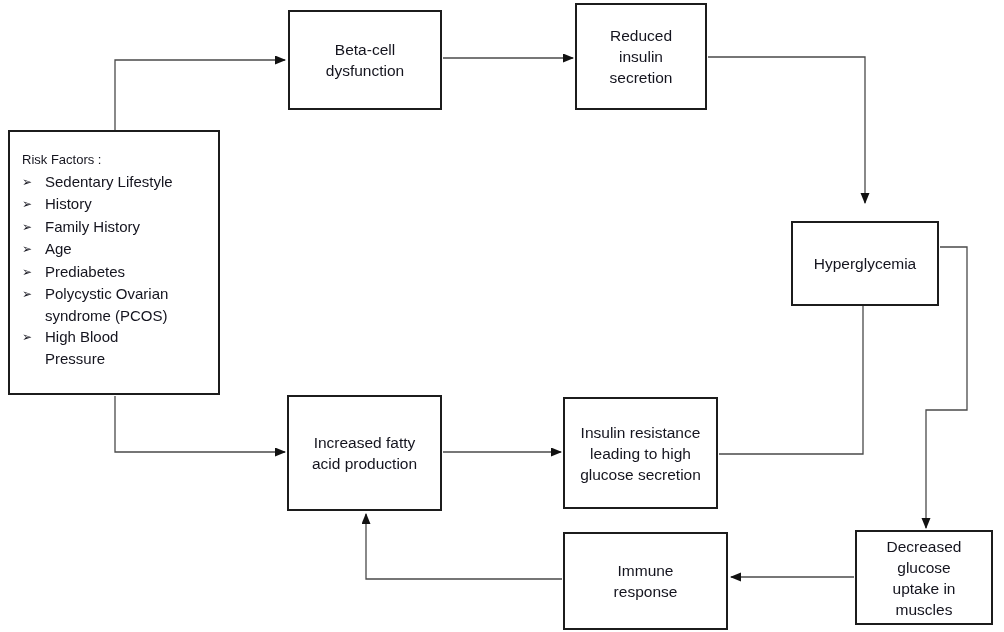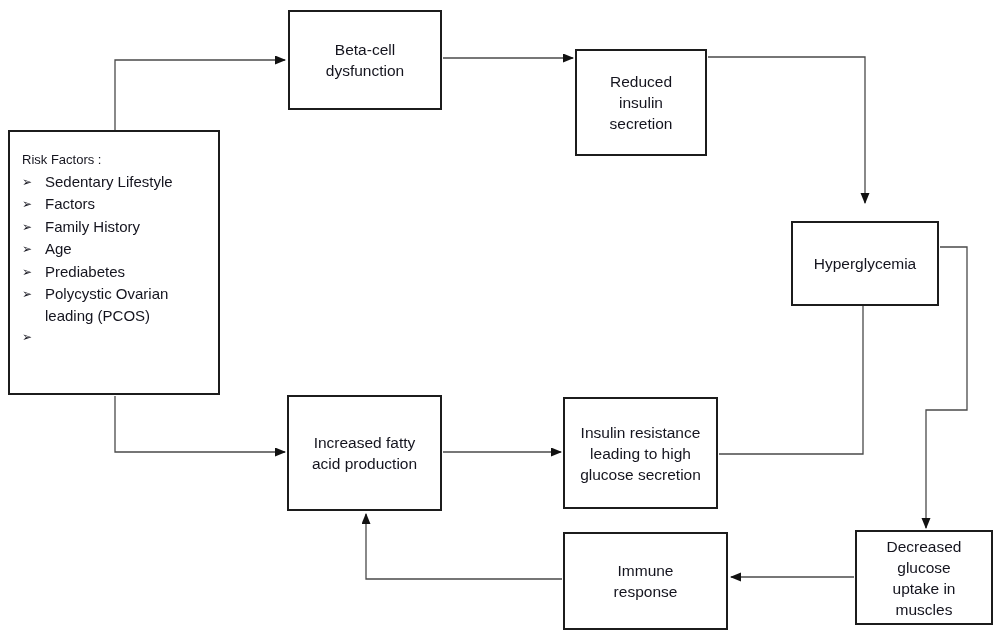--- a/index.html
+++ b/index.html
@@ -26,21 +26,21 @@
     align-items: center;
     justify-content: center;
     text-align: center;
     font-size: 15.5px;
     line-height: 21px;
     color: #14141e;
   }
   .node .label { width: 100%; }
   
   #node-beta        { left: 288px; top: 10px;  width: 154px; height: 100px; padding: 0 20px; }
-  #node-reduced     { left: 575px; top: 3px;   width: 132px; height: 107px; padding: 0 24px; margin-top: 46px; }
+  #node-reduced     { left: 575px; top: 3px;   width: 132px; height: 107px; padding: 0 24px; }
   #node-hyper       { left: 791px; top: 205px; width: 148px; height: 85px;  padding: 0 8px; margin-top: 16px;  }
   #node-fatty       { left: 287px; top: 395px; width: 155px; height: 116px; padding: 9px 18px; }
   #node-insulin-res { left: 563px; top: 397px; width: 155px; height: 112px; padding: 0 15px; }
   #node-decreased   { left: 855px; top: 530px; width: 138px; height: 95px;  padding: 8px 28px; }
   #node-immune      { left: 563px; top: 532px; width: 165px; height: 98px;  padding: 0 30px; }
   
   #node-risk {
     left: 8px; top: 130px; width: 212px; height: 265px;
     display: block;
     text-align: left;
@@ -83,41 +83,43 @@
 
   <div class="node" id="node-risk">
     <div class="heading">Risk Factors :</div>
     <ul>
       <li>
         <span class="bullet">➢</span>
         <span class="item-text">Sedentary Lifestyle</span>
       </li>
       <li>
         <span class="bullet">➢</span>
-        <span class="item-text">Factors</span>
+        <span class="item-text">History</span>
       </li>
       <li>
         <span class="bullet">➢</span>
         <span class="item-text">Family History</span>
       </li>
       <li>
         <span class="bullet">➢</span>
         <span class="item-text">Age</span>
       </li>
       <li>
         <span class="bullet">➢</span>
         <span class="item-text">Prediabetes</span>
       </li>
       <li>
         <span class="bullet">➢</span>
         <span class="item-text">Polycystic Ovarian
-leading (PCOS)</span>
+syndrome (PCOS)</span>
       </li>
       <li>
         <span class="bullet">➢</span>
+        <span class="item-text">High Blood
+Pressure</span>
       </li>
     </ul>
   </div>
 
   <div class="node" id="node-beta">
     <div class="label">Beta-cell dysfunction</div>
   </div>
 
   <div class="node" id="node-reduced">
     <div class="label">Reduced insulin secretion</div>

